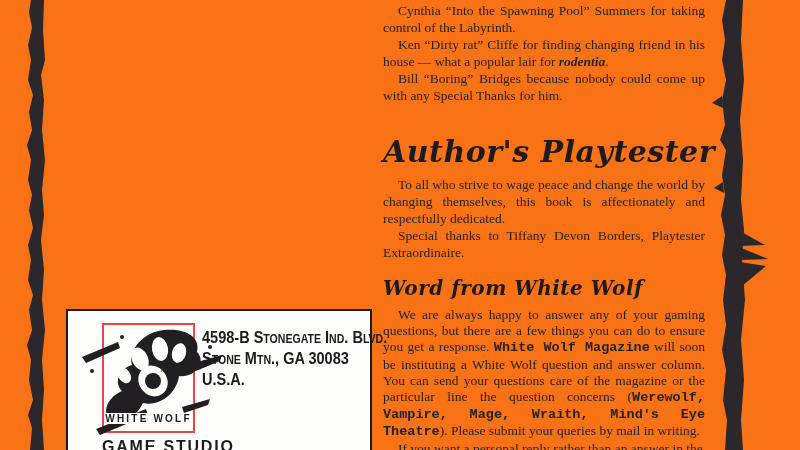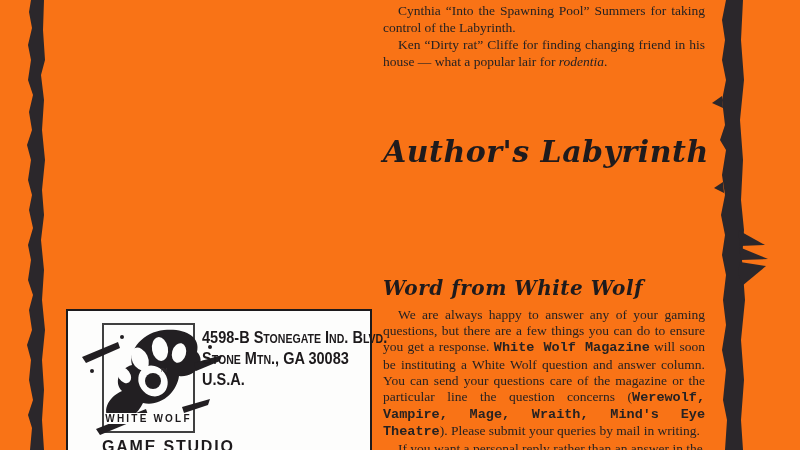--- a/index.html
+++ b/index.html
@@ -23,21 +23,21 @@
 
   .para {
     margin: 0;
     text-indent: 15px;
     text-align: justify;
     font-size: 13.5px;
     line-height: 17px;
     color: #262222;
   }
   #wfww-paras .para { line-height: 16.2px; }
-  .seg-italic { font-style: italic; }
+  .seg-italic { font-style: italic; font-weight: bold; }
   .seg-bold   { font-weight: 700; font-family: Liberation Mono, monospace; }
 
   .script-heading {
     position: absolute; left: 383px;
     margin: 0;
     font-family: "DejaVu Serif", serif;
     font-style: italic;
     font-weight: 700;
     color: #1f1b1d;
     letter-spacing: 0.5px;
@@ -51,21 +51,21 @@
     position: absolute;
     left: 66px; top: 309px;
     width: 302px; height: 160px;
     border: 2px solid #1d1a1c;
     background: #fdfdfc;
   }
   .logo-square {
     position: absolute;
     left: 34px; top: 12px;
     width: 93px; height: 110px;
-    border: 2px solid #404040;
+    border: 2px solid #ef4444;
     box-sizing: border-box;
   }
   .paw-svg { position: absolute; left: -24px; top: -8px; pointer-events: none; }
   .studio-line {
     position: absolute;
     font-family: "Liberation Sans", sans-serif;
     font-weight: 700;
     color: #1d1a1c;
     text-align: center;
     white-space: nowrap;
@@ -120,23 +120,28 @@
     <polygon fill="#2b272b" points="32,230 59,245 34,246"></polygon>
     <polygon fill="#2b272b" points="33,247 62,259 35,260"></polygon>
     <polygon fill="#2b272b" points="34,262 60,266 36,286 32,272"></polygon>
     <polygon fill="#2b272b" points="16,96 6,103 17,108"></polygon>
     <polygon fill="#2b272b" points="17,182 8,188 18,193"></polygon>
   </svg>
 
   <div id="thanks-block" class="col-block">
       <p class="para"><span>Cynthia “Into the Spawning Pool” Summers for taking control of the Labyrinth.</span></p>
       <p class="para"><span>Ken “Dirty rat” Cliffe for finding changing friend in his house — what a popular lair for </span><span class="seg-italic">rodentia</span><span>.</span></p>
+      <p class="para"><span>Bill “Boring” Bridges because nobody could come up with any Special Thanks for him.</span></p>
     </div>
 
-  <h1 id="dedication-heading" class="script-heading">Author's Labyrinth</h1>
+  <h1 id="dedication-heading" class="script-heading">Author's Playtester</h1>
+  <div id="dedication-paras" class="col-block">
+      <p class="para"><span>To all who strive to wage peace and change the world by changing themselves, this book is affectionately and respectfully dedicated.</span></p>
+      <p class="para"><span>Special thanks to Tiffany Devon Borders, Playtester Extraordinaire.</span></p>
+    </div>
 
   <h2 id="wfww-heading" class="script-heading">Word from White Wolf</h2>
   <div id="wfww-paras" class="col-block">
       <p class="para"><span>We are always happy to answer any of your gaming questions, but there are a few things you can do to ensure you get a response. </span><span class="seg-bold">White Wolf Magazine</span><span> will soon be instituting a White Wolf question and answer column. You can send your questions care of the magazine or the particular line the question concerns (</span><span class="seg-bold">Werewolf, Vampire, Mage, Wraith, Mind's Eye Theatre</span><span>). Please submit your queries by mail in writing.</span></p>
       <p class="para"><span>If you want a personal reply rather than an answer in the</span></p>
     </div>
 
   <div class="logo-box">
     <div class="logo-square">
       <svg class="paw-svg" width="150" height="122" viewBox="0 0 150 122">

